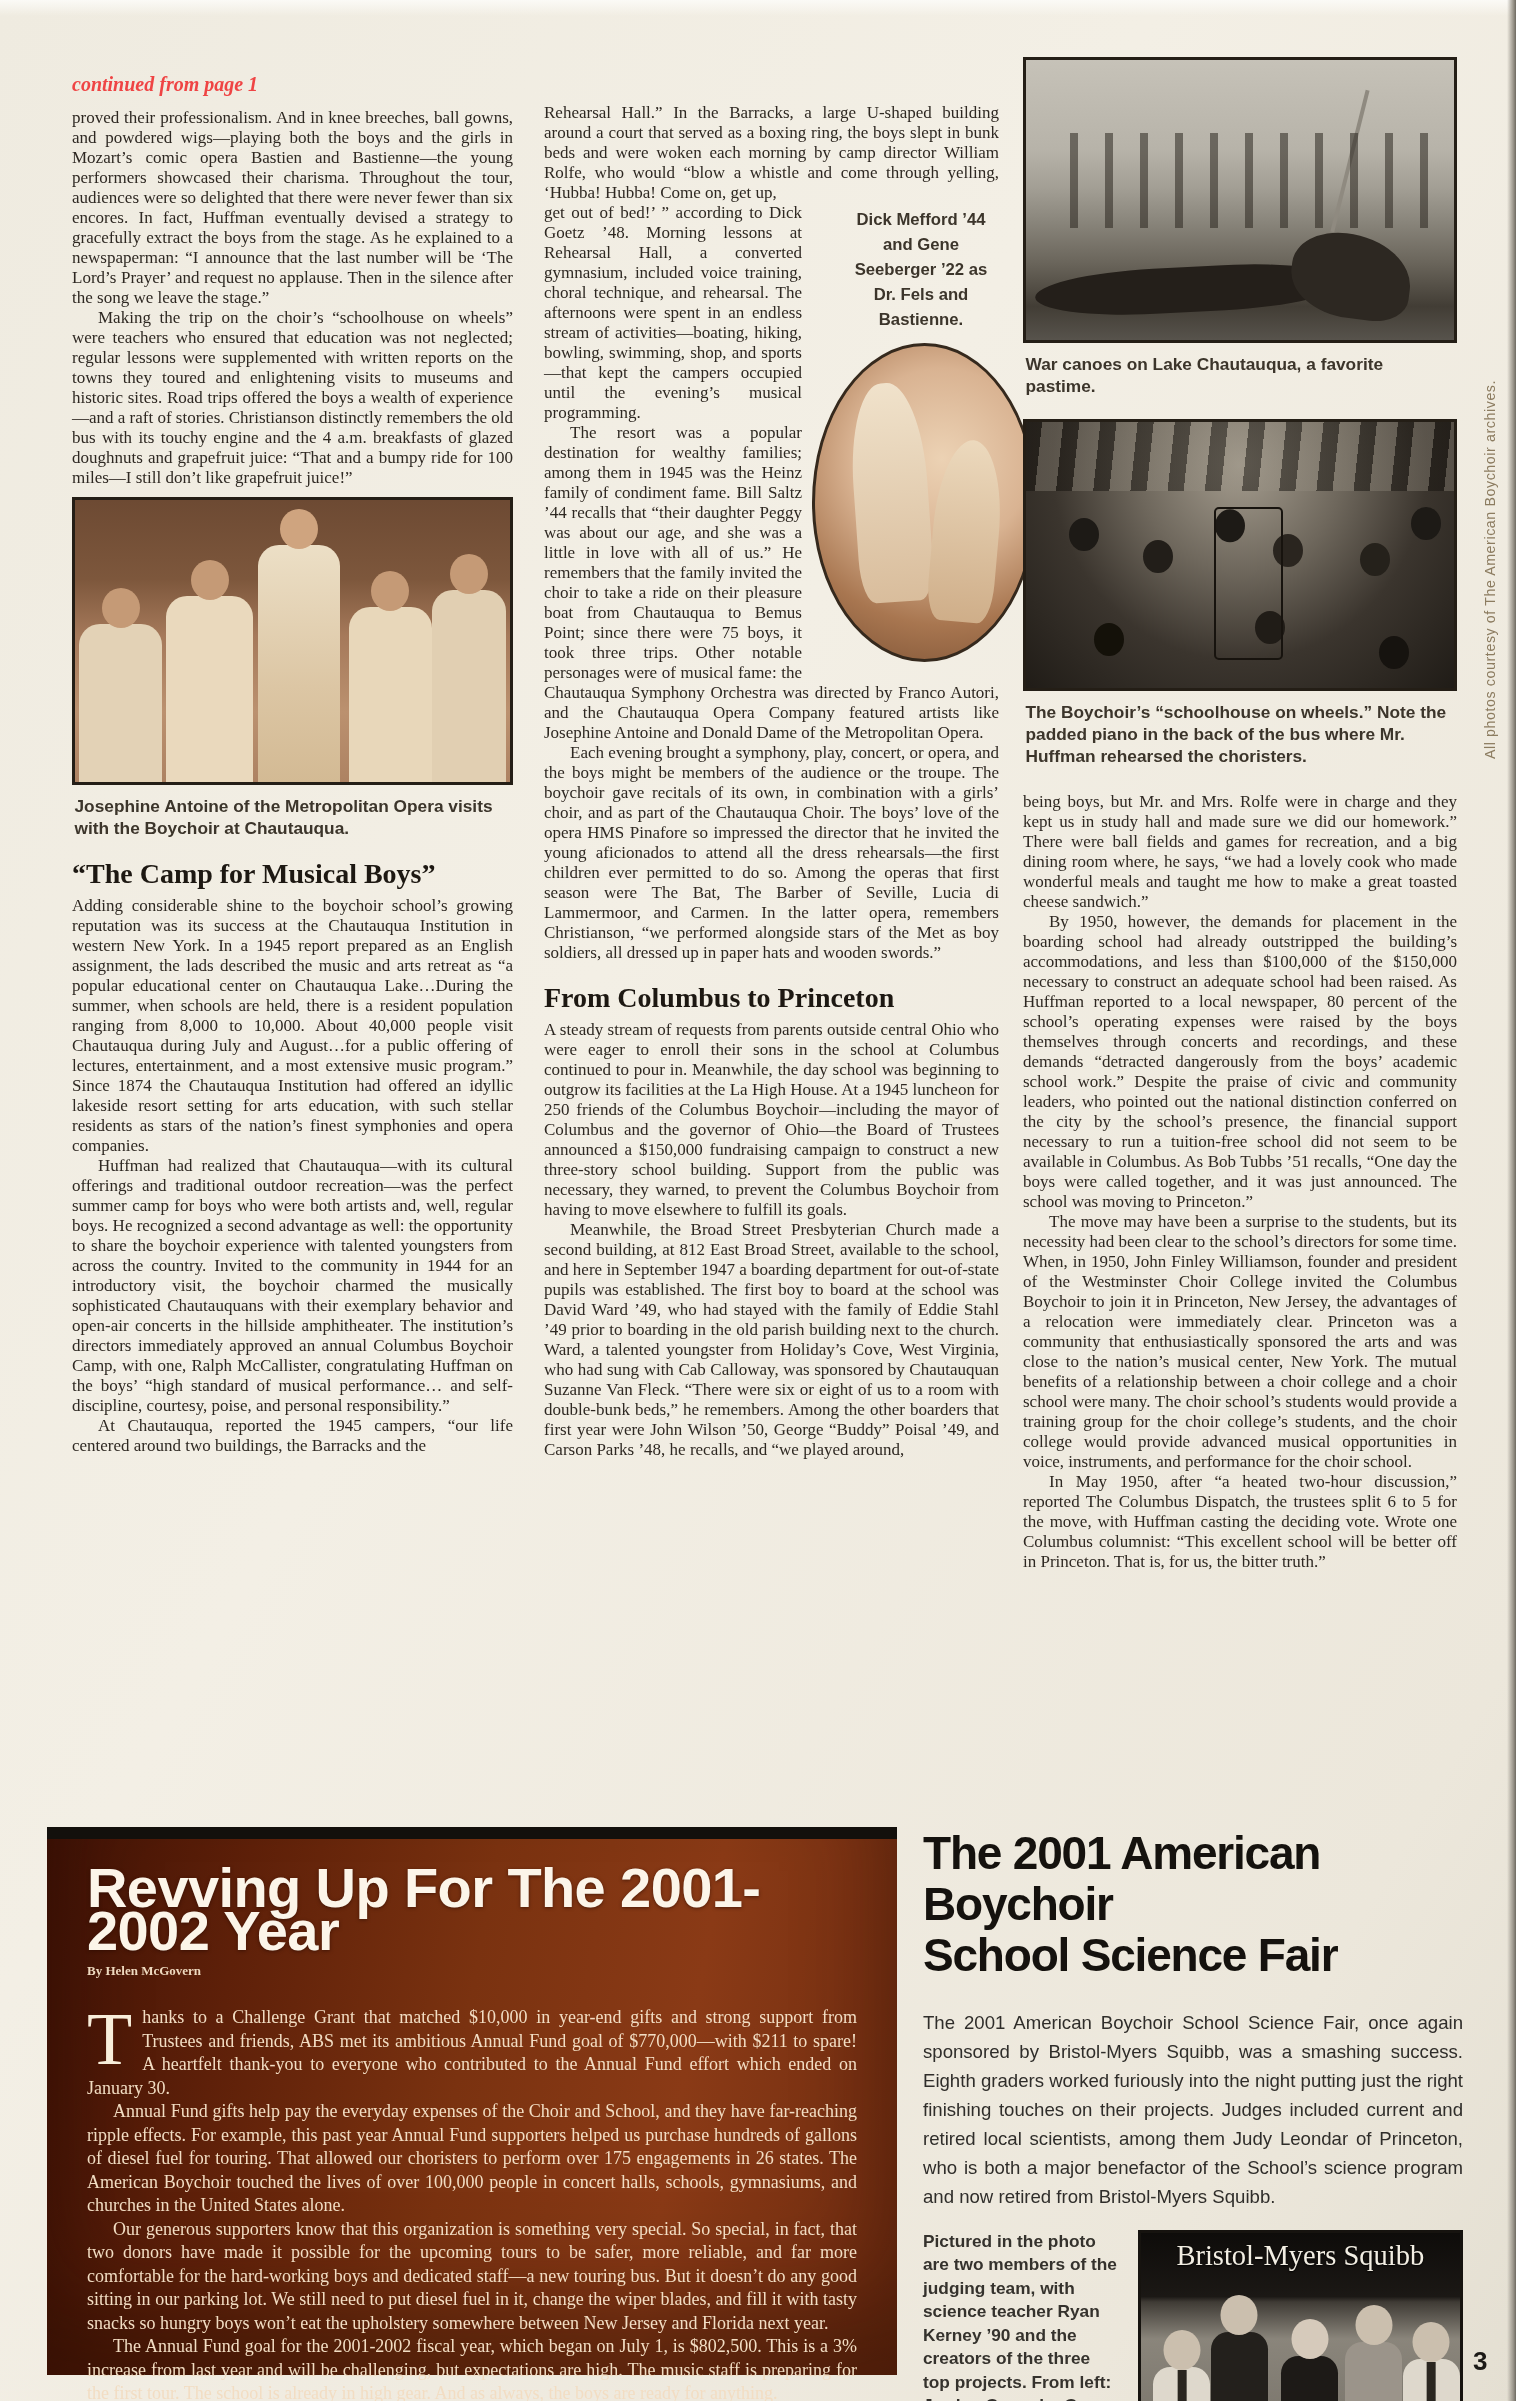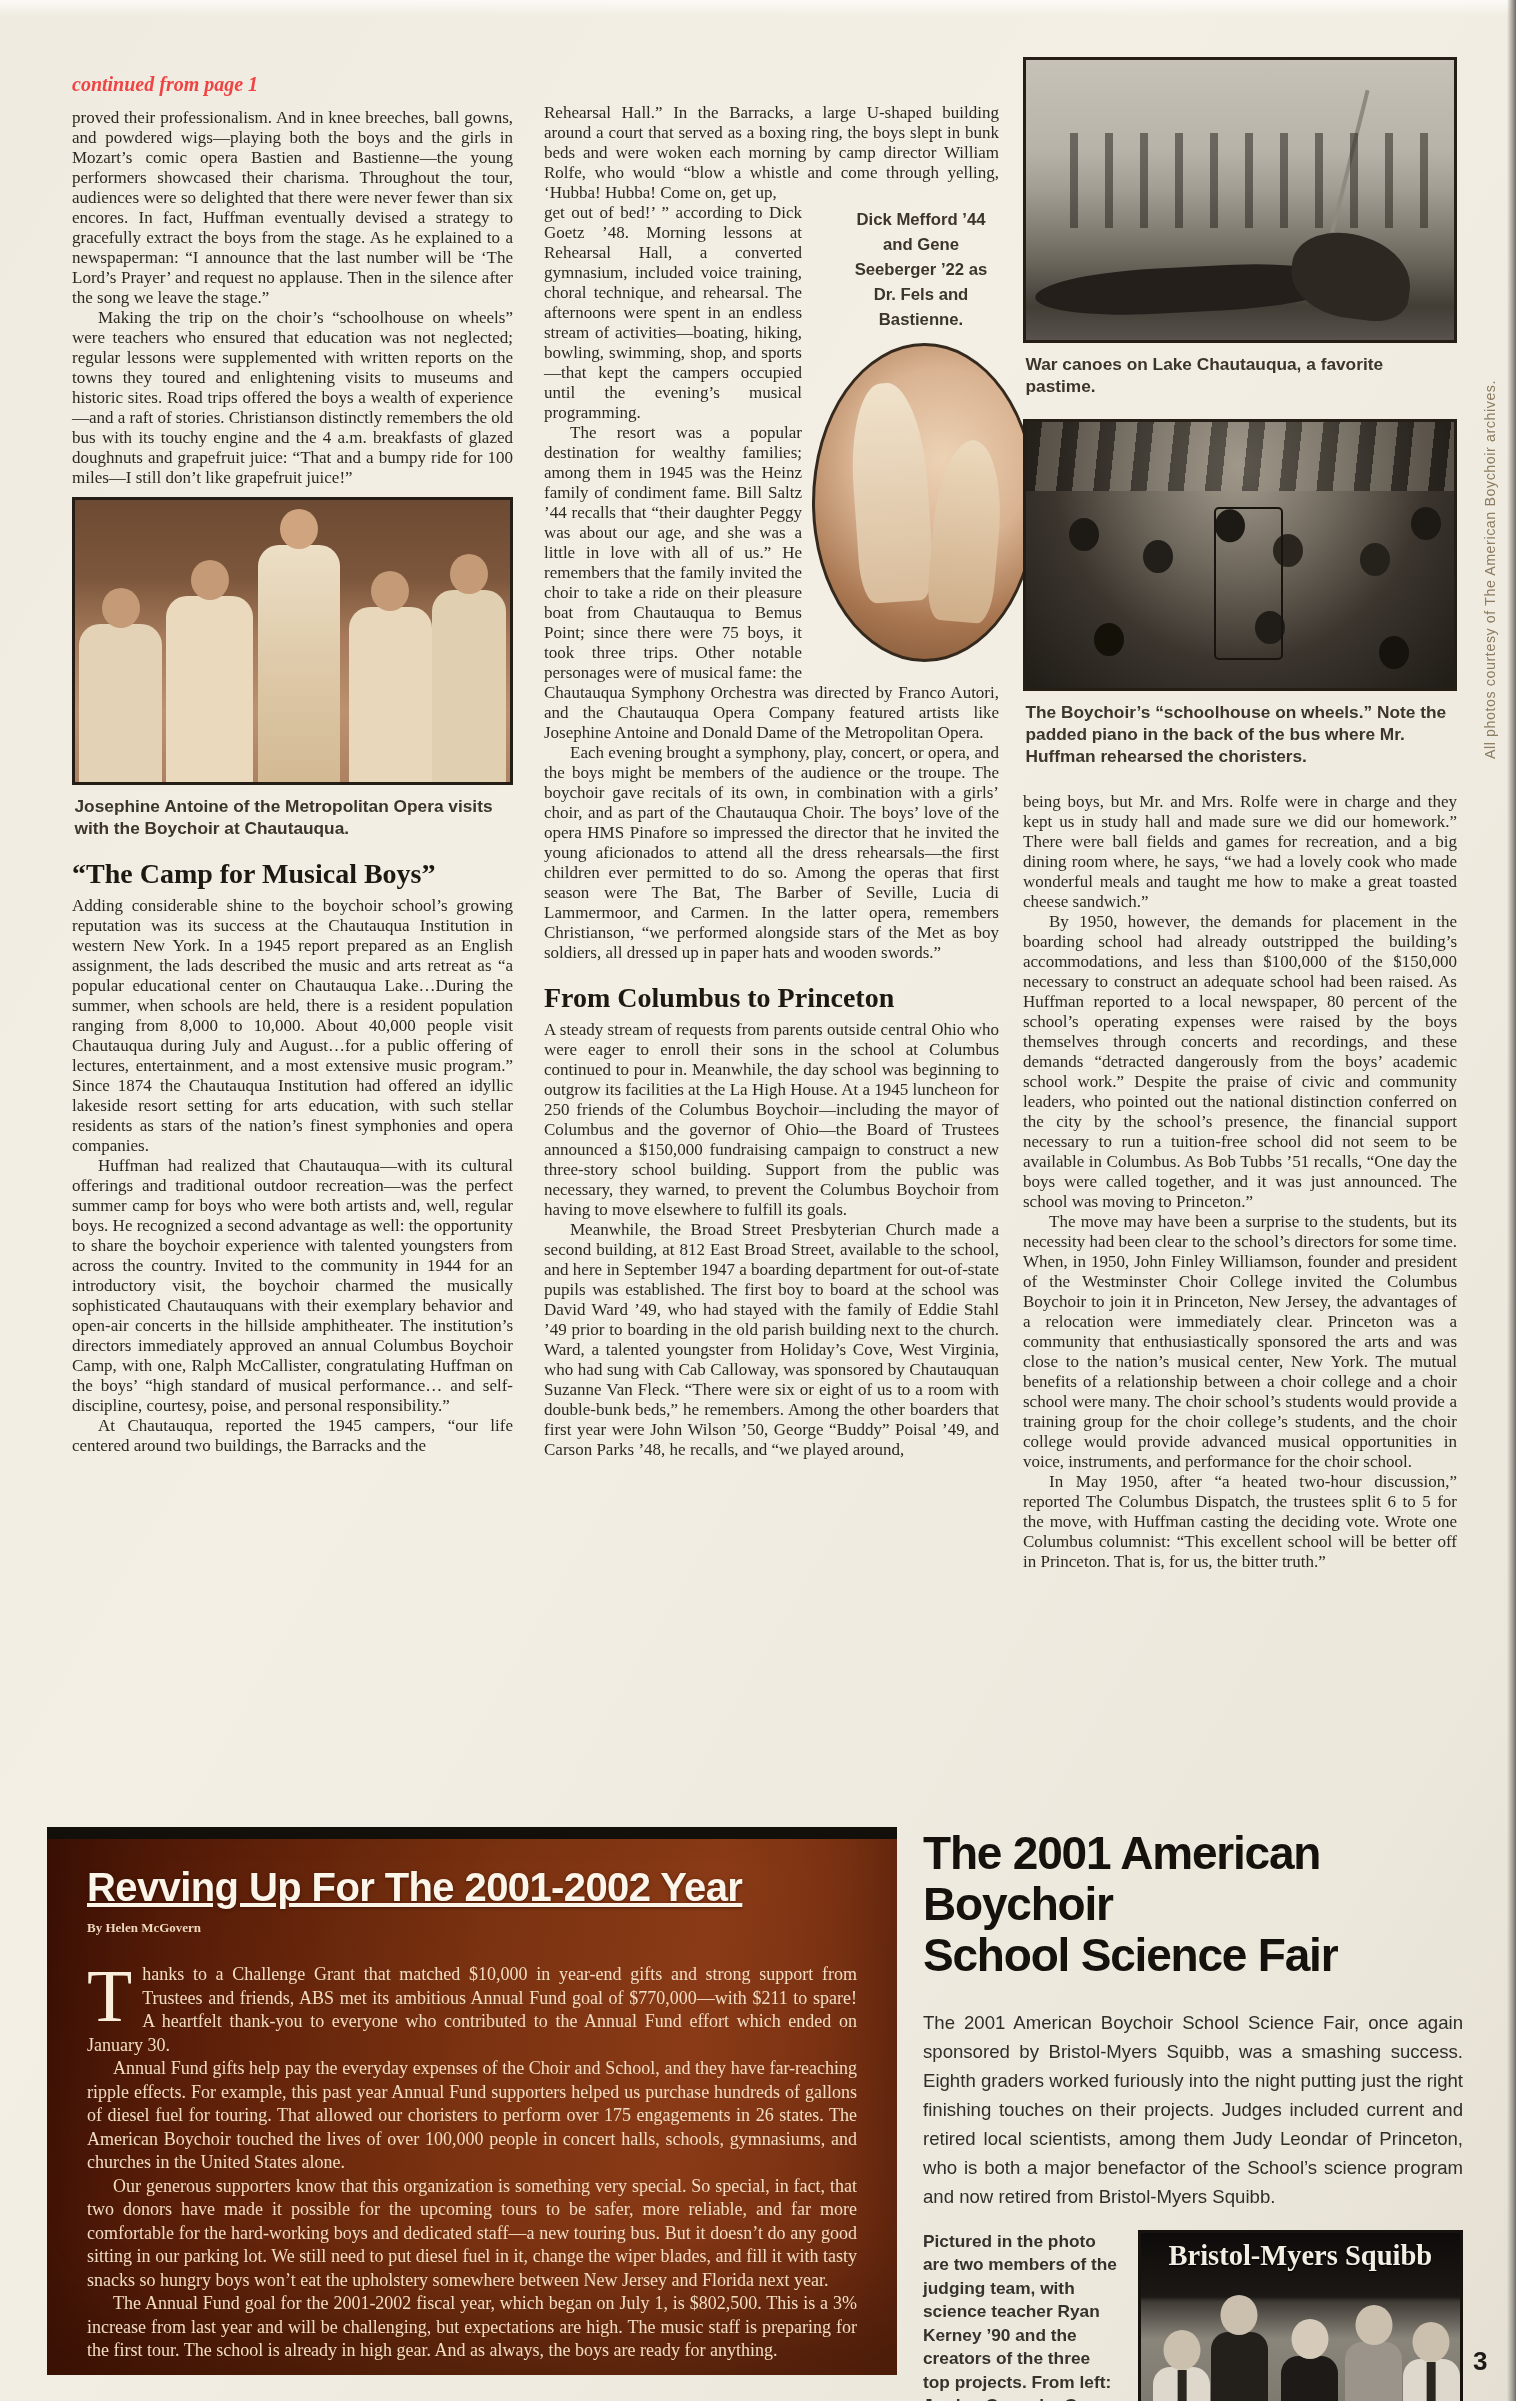--- a/index.html
+++ b/index.html
@@ -80,41 +80,41 @@
     font-family:"Liberation Sans","DejaVu Sans",sans-serif;font-size:14.2px;letter-spacing:0.6px;
     color:#8c7c60;white-space:nowrap;}
 
   
   .annual-box{position:absolute;left:47px;top:1827px;width:850px;height:548px;
     background:linear-gradient(100deg,#401205 0%,#5e2009 22%,#7a3210 48%,#8a3a16 72%,#6f2c10 100%);
     box-shadow:inset 0 -74px 99px rgba(30,8,2,.45);}
   .af-bar{height:12.4px;width:100%;background:#13100c;}
   .af-inner{padding:27px 40px 0 40px;}
   .af-title{font-family:"Liberation Sans","DejaVu Sans",sans-serif;font-weight:bold;
-    font-size:40px;line-height:43px;color:#fcf5e9;letter-spacing:-0.6px;
-    text-shadow:0 1.2px 3.7px rgba(40,10,0,.6);text-decoration:underline;}
+    font-size:56px;line-height:43px;color:#fcf5e9;letter-spacing:-0.6px;
+    text-shadow:0 1.2px 3.7px rgba(40,10,0,.6);}
   .af-byline{font-size:13px;font-weight:bold;color:#eed9bf;margin:11px 0 27px;}
   .af-p{margin:0;font-size:18px;line-height:23.5px;color:#f2ddc3;text-align:justify;}
   .af-p.indent{text-indent:26px;}
   .dropcap{float:left;font-size:74px;line-height:56px;padding:5px 10px 0 0;color:#f8eedb;}
 
   
   .science{position:absolute;left:923px;top:1828px;width:540px;}
   .sci-title{font-family:"Liberation Sans","DejaVu Sans",sans-serif;font-weight:bold;
     font-size:46px;line-height:51px;color:#15120e;letter-spacing:-1.2px;}
   .sci-title span{display:block;}
   .sci-body{margin:27px 0 0;font-family:"Liberation Sans","DejaVu Sans",sans-serif;
     font-size:18.6px;line-height:29px;color:#2f2d2a;text-align:justify;}
   .sci-row{display:flex;margin-top:18.6px;gap:18.6px;}
   .sci-caption{width:196px;font-family:"Liberation Sans","DejaVu Sans",sans-serif;font-weight:bold;
     font-size:17.3px;line-height:23.5px;color:#35322d;}
   .sci-photo{flex:1;height:265px;position:relative;border:3.1px solid #16130f;overflow:hidden;
     background:linear-gradient(180deg,#0e0c0a 0%,#1b1815 24%,#3f3b35 26%,#8a857b 40%,#6e6960 100%);}
   .sci-banner{position:absolute;top:7.4px;left:0;right:0;text-align:center;
-    font-family:"Liberation Serif","DejaVu Serif",serif;font-weight:bold;font-size:28.5px;color:#f2eee3;
+    font-family:"Liberation Serif","DejaVu Serif",serif;font-weight:normal;font-size:28.5px;color:#f2eee3;
     text-shadow:0 1.2px 1.9px #000;}
   .sp{position:absolute;bottom:0;width:57px;height:131px;background:#ded8cc;border-radius:17.3px 17.3px 0 0;}
   .sp::before{content:"";position:absolute;top:-37px;left:50%;transform:translateX(-50%);
     width:37px;height:40px;border-radius:50%;background:#cbbfae;}
   .sp.tie::after{content:"";position:absolute;top:3.7px;left:50%;transform:translateX(-50%);
     width:8.7px;height:68px;background:#2a2620;}
   .sp1{left:4%;}
   .sp2{left:22%;height:166px;background:#23201c;}
   .sp3{left:44%;height:142px;background:#1d1a17;}
   .sp3::before{background:#d6cabb;}

